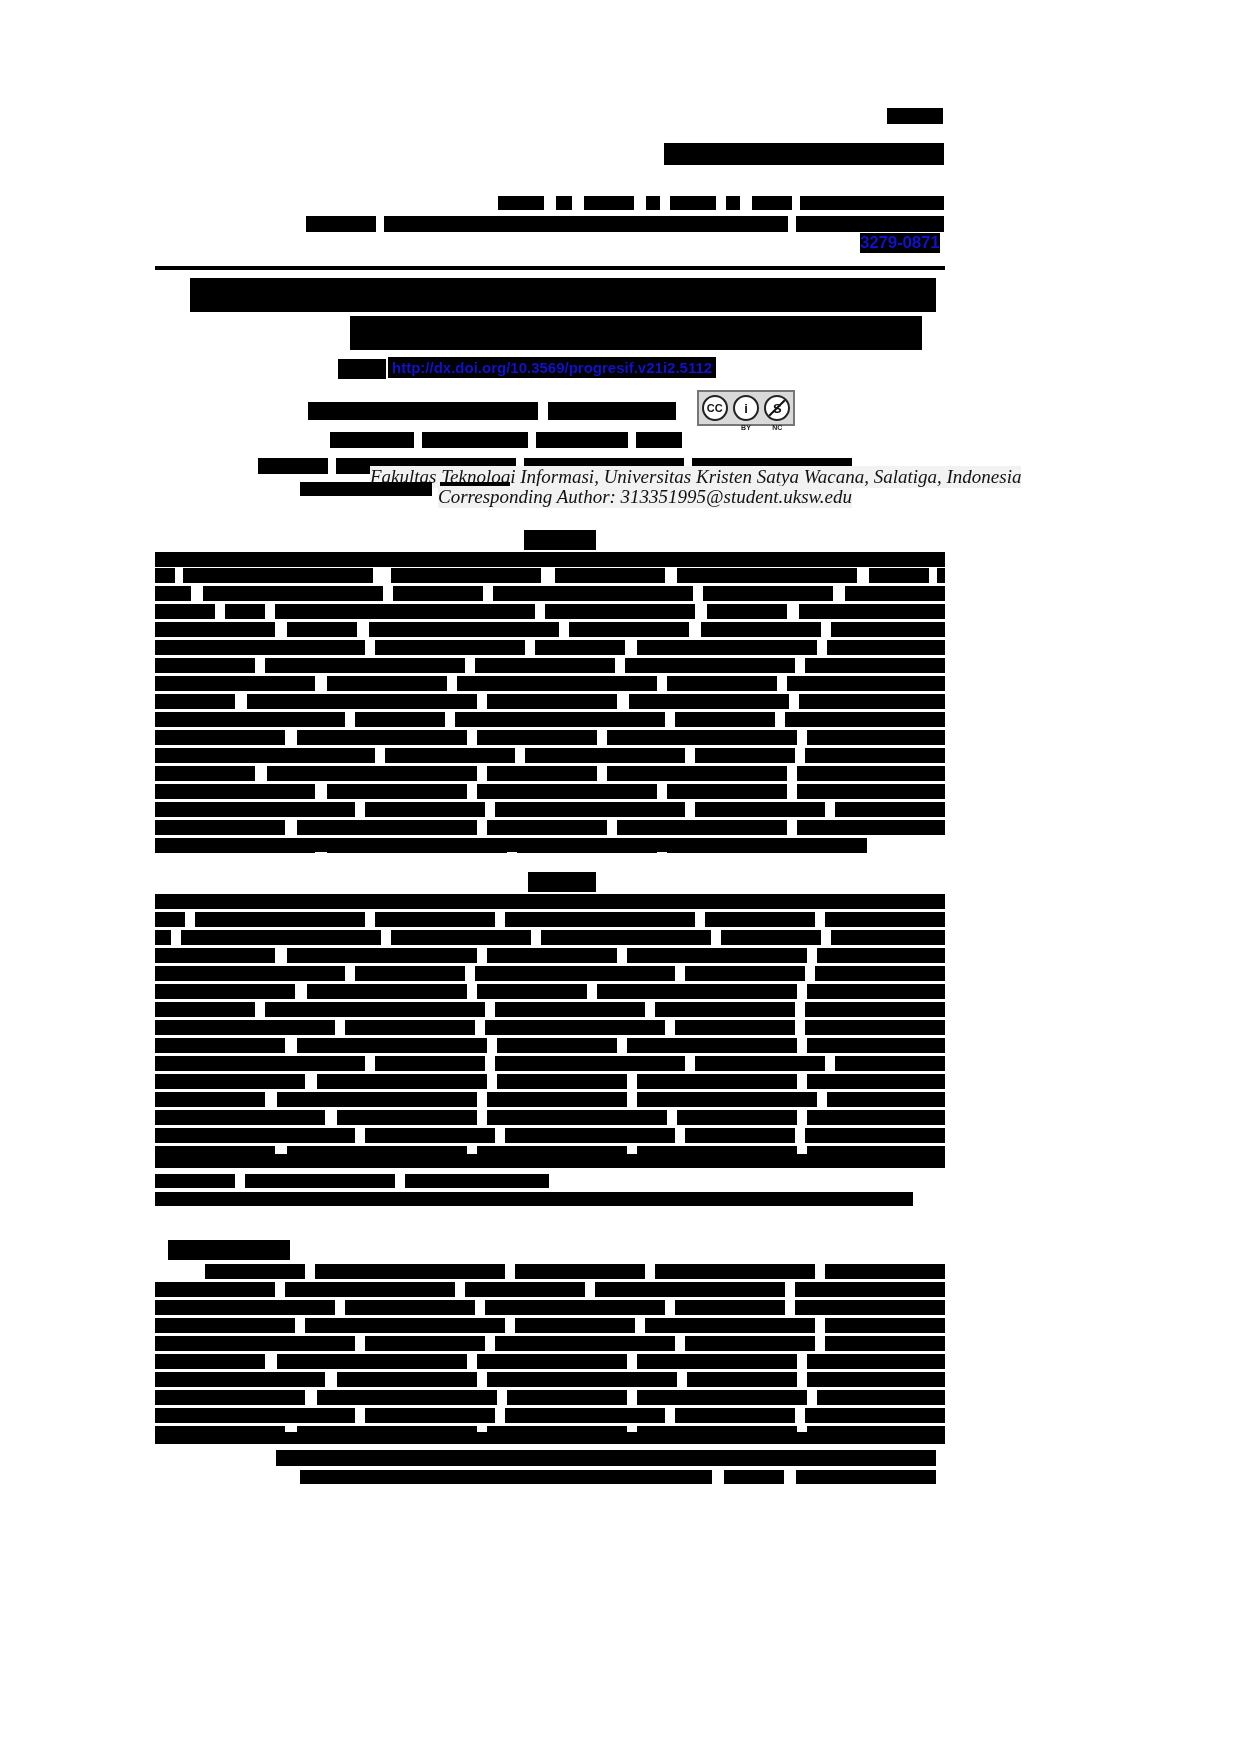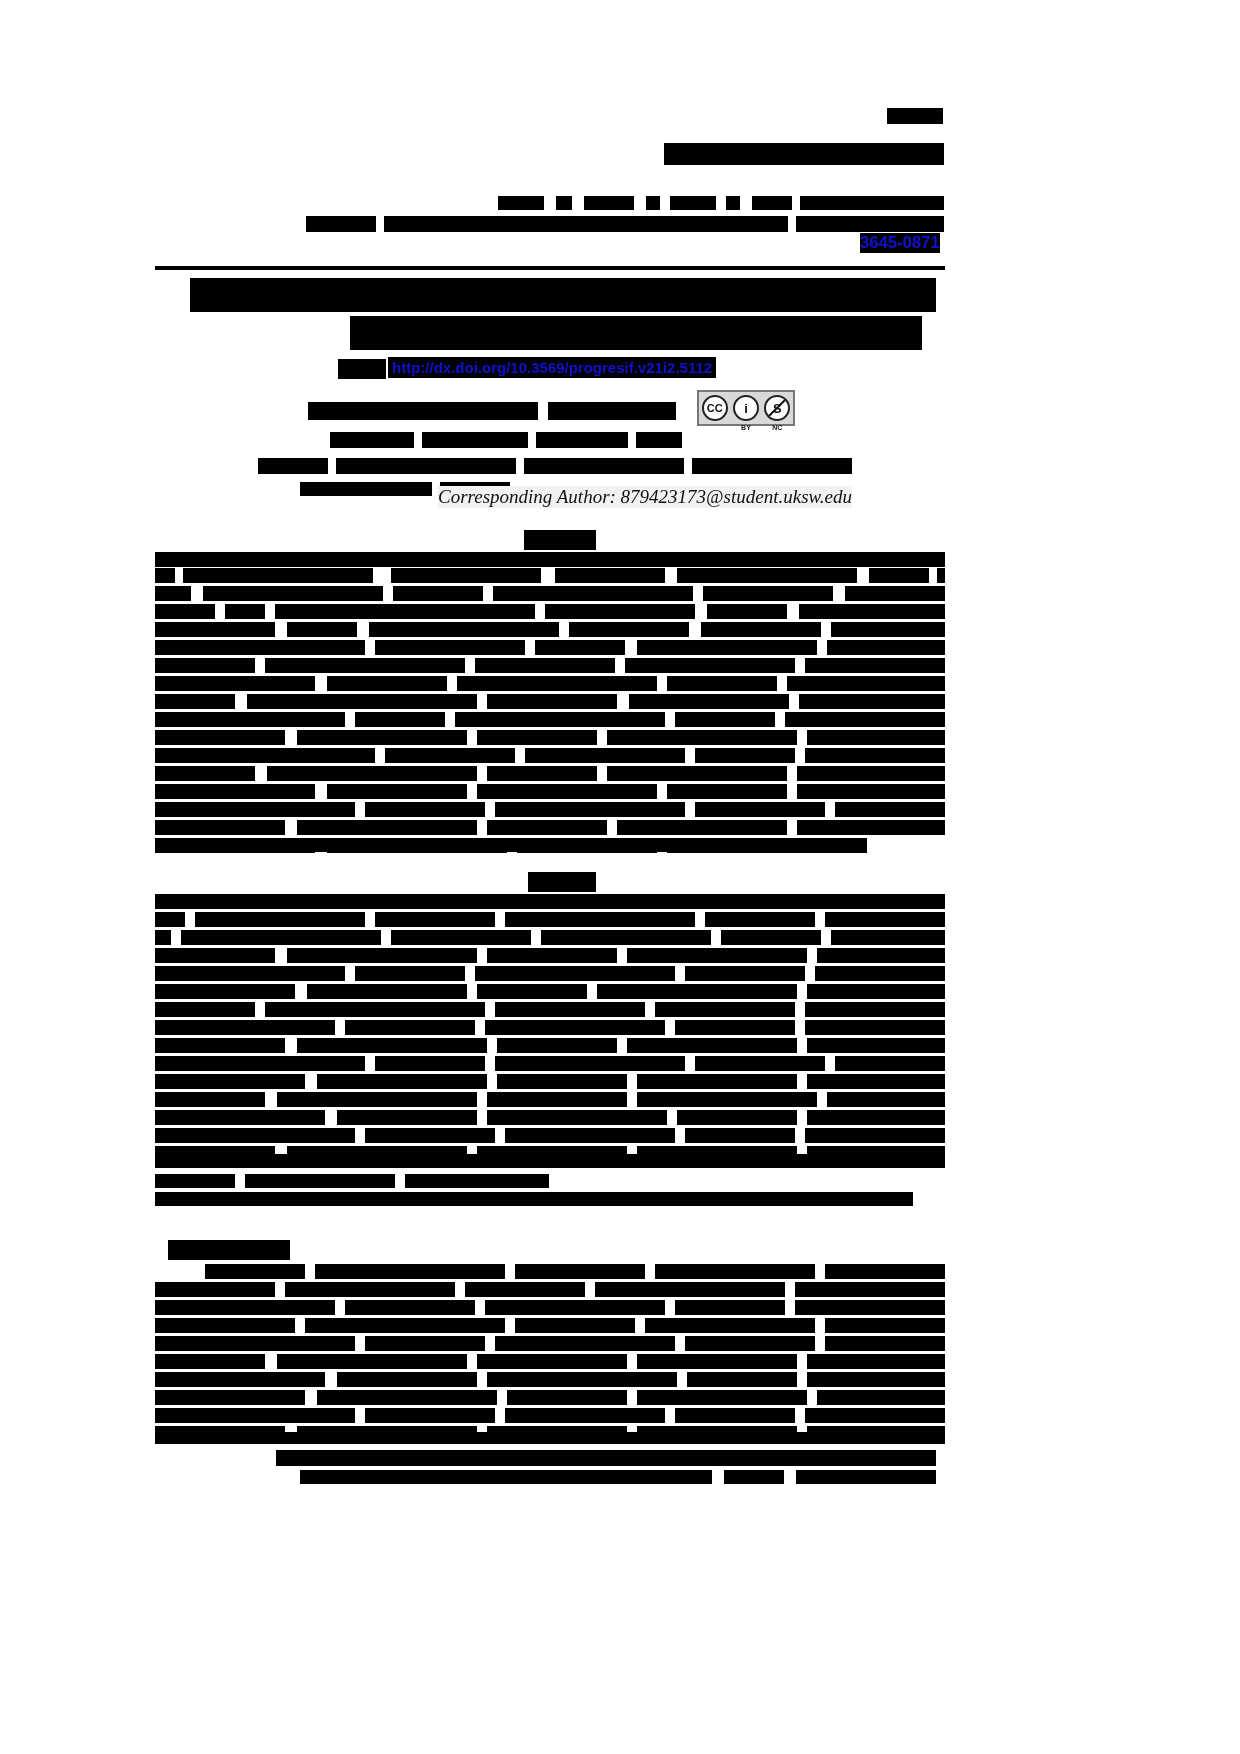--- a/index.html
+++ b/index.html
@@ -141,21 +141,21 @@
   <div class="blk" style="left:646px; top:196px; width:14px; height:14px;"></div>
   <div class="blk" style="left:670px; top:196px; width:46px; height:14px;"></div>
   <div class="blk" style="left:726px; top:196px; width:14px; height:14px;"></div>
   <div class="blk" style="left:752px; top:196px; width:40px; height:14px;"></div>
   <div class="blk" style="left:800px; top:196px; width:144px; height:14px;"></div>
 
   <div class="blk" style="left:306px; top:216px; width:70px; height:16px;"></div>
   <div class="blk" style="left:384px; top:216px; width:404px; height:16px;"></div>
   <div class="blk" style="left:796px; top:216px; width:148px; height:16px;"></div>
 
-  <a class="link" style="left:860px; top:233px; font-size:17px;">3645-0871</a>
+  <a class="link" style="left:860px; top:233px; font-size:17px;">3279-0871</a>
 
   <div class="hdr-rule" style="left:155px; top:266px; width:790px;"></div>
 
   <div class="title-line" style="left:190px; top:278px; font-size:30px; letter-spacing:1px;">Rancang Bangun Sistem Layanan Digital Dengan</div>
   <div class="title-line" style="left:350px; top:316px; font-size:30px; letter-spacing:1px;">Metode Service Oriented Architecture</div>
 
   <div class="blk" style="left:338px; top:359px; width:48px; height:20px;"></div>
   <div class="doi" style="left:388px; top:357px;">http://dx.doi.org/10.3569/progresif.v21i2.5112</div>
 
   <div class="cc-badge">
@@ -177,25 +177,26 @@
   <div class="blk" style="left:330px; top:432px; width:84px; height:16px;"></div>
   <div class="blk" style="left:422px; top:432px; width:106px; height:16px;"></div>
   <div class="blk" style="left:536px; top:432px; width:92px; height:16px;"></div>
   <div class="blk" style="left:636px; top:432px; width:46px; height:16px;"></div>
 
   <div class="blk" style="left:258px; top:458px; width:70px; height:16px;"></div>
   <div class="blk" style="left:336px; top:458px; width:180px; height:16px;"></div>
   <div class="blk" style="left:524px; top:458px; width:160px; height:16px;"></div>
   <div class="blk" style="left:692px; top:458px; width:160px; height:16px;"></div>
 
+  <div class="visible-text" style="left:370px; top:466px;">Fakultas Teknologi Informasi, Universitas Kristen Satya Wacana, Salatiga, Indonesia</div>
 
   <div class="blk" style="left:300px; top:482px; width:132px; height:14px;"></div>
   <div class="blk" style="left:440px; top:482px; width:70px; height:14px;"></div>
 
-  <div class="visible-text" style="left:438px; top:486px;">Corresponding Author: 879423173@student.uksw.edu</div>
+  <div class="visible-text" style="left:438px; top:486px;">Corresponding Author: 313351995@student.uksw.edu</div>
 
   <div class="blk" style="left:524px; top:530px; width:72px; height:20px;"></div>
 
   <div class="lines" style="left:155px; top:552px; width:790px; height:296px;">
     <div class="ln" style="left:0px; top:0px; width:790px;"></div>
     <div class="ln" style="left:0px; top:16px; width:20px;"></div>
     <div class="ln" style="left:28px; top:16px; width:190px;"></div>
     <div class="ln" style="left:236px; top:16px; width:150px;"></div>
     <div class="ln" style="left:400px; top:16px; width:110px;"></div>
     <div class="ln" style="left:522px; top:16px; width:180px;"></div>

